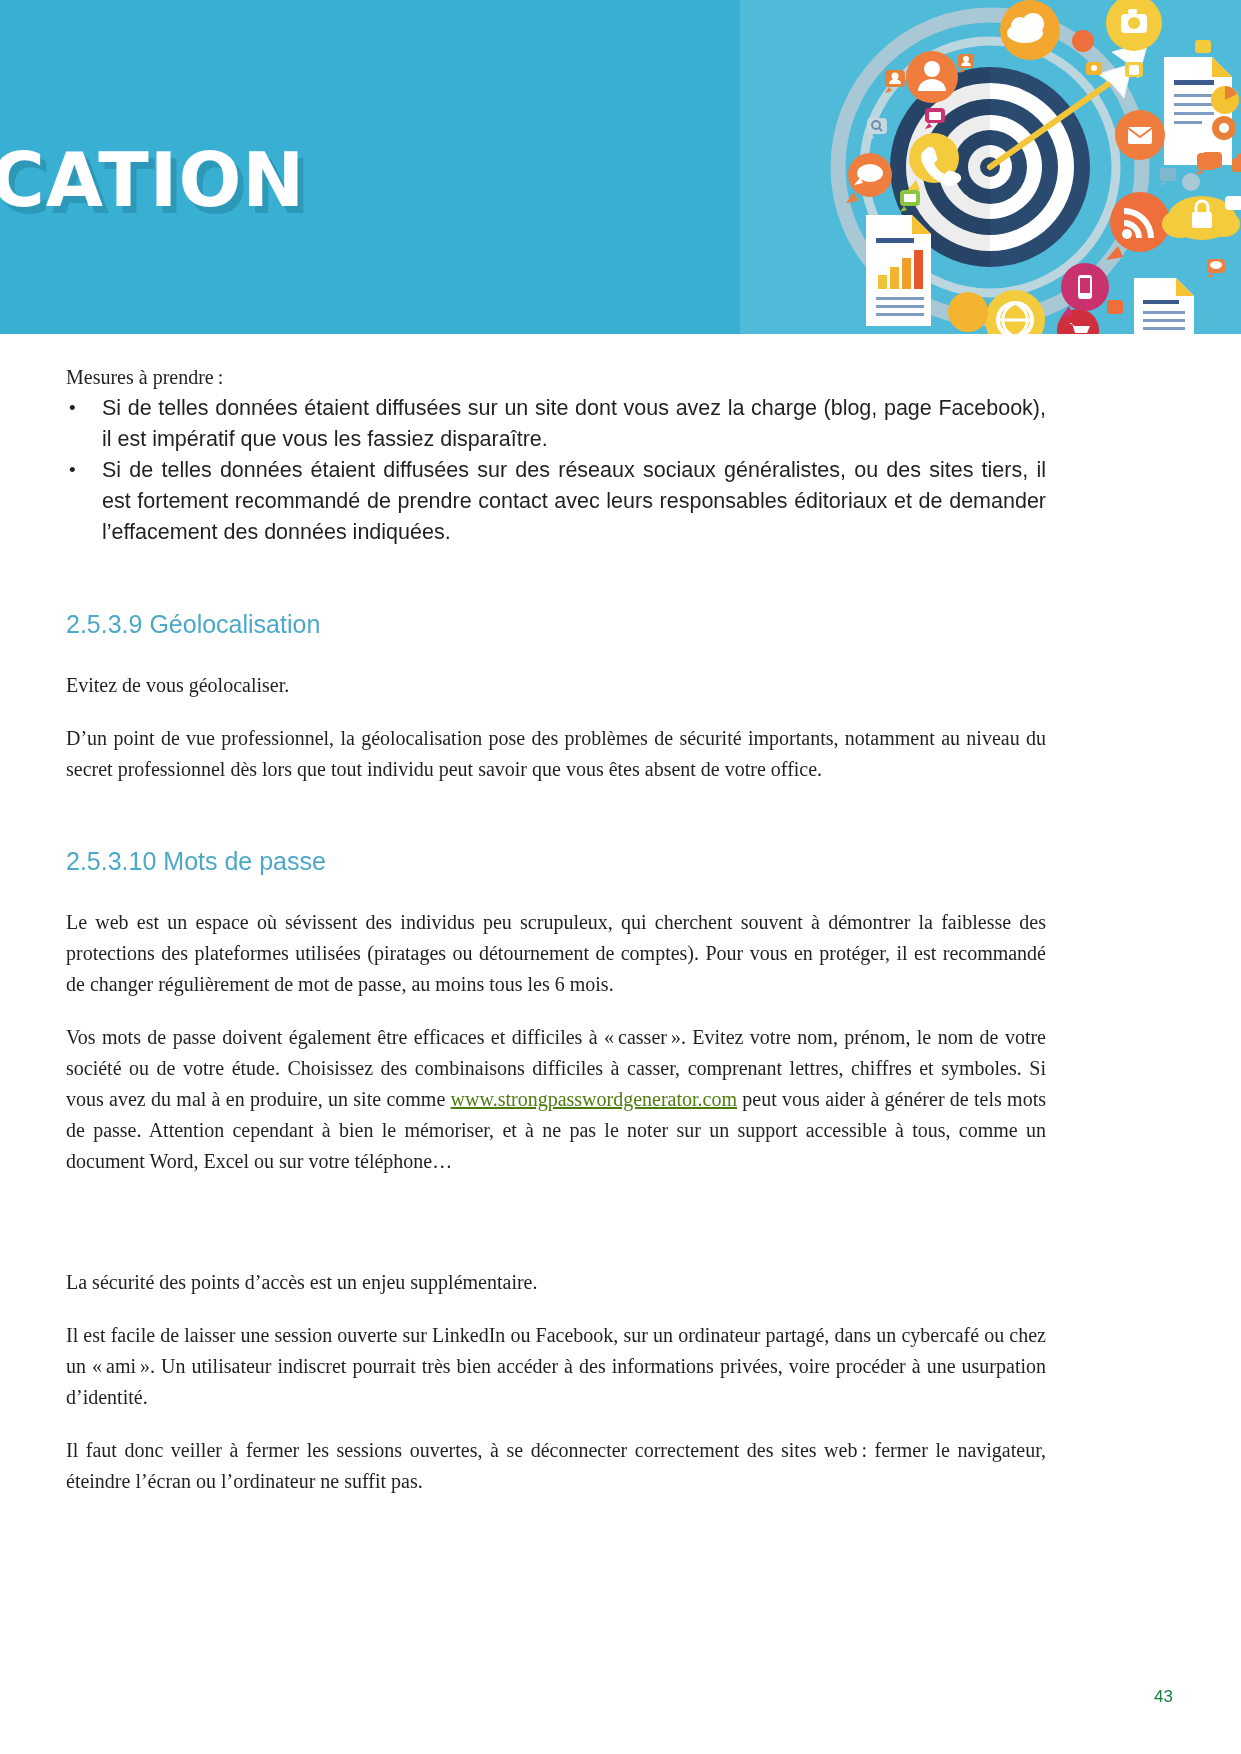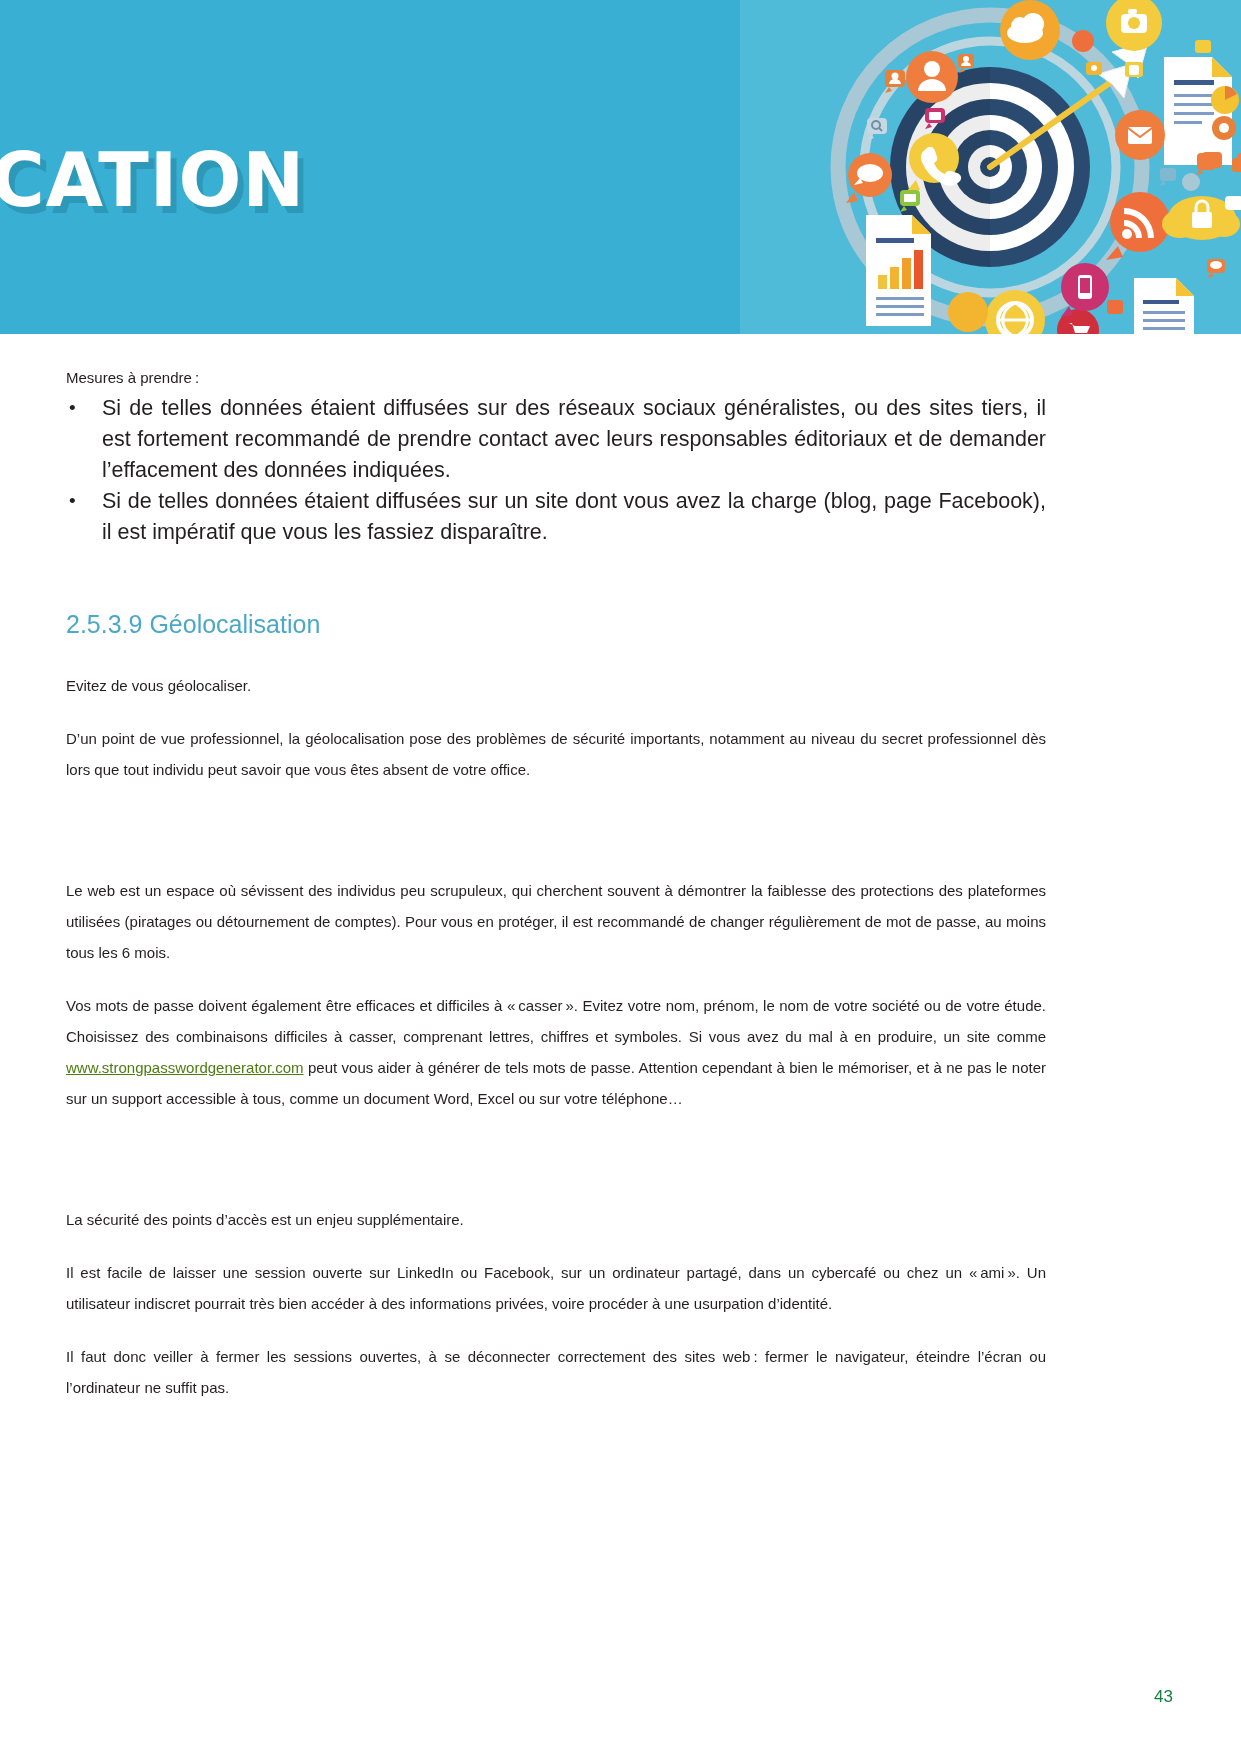--- a/index.html
+++ b/index.html
@@ -53,25 +53,25 @@
   
   .content {
     position: absolute;
     left: 66px;
     top: 334px;
     width: 980px;
   }
 
   p.body-text {
     margin: 0;
-    font-size: 15px;
+    font-size: 20px;
     line-height: 31px;
     color: #231f20;
     text-align: justify;
-    font-family: Liberation Sans, sans-serif;
+    font-family: Liberation Serif, serif;
   }
   p.no-justify { text-align: left; }
 
   ul.measures {
     list-style: none;
     margin: 0;
     padding: 0;
   }
   ul.measures li {
     position: relative;
@@ -378,34 +378,35 @@
   </div>
 </div>
 
 <div class="content">
 
   <div class="gap-md"></div>
 
   <p class="body-text no-justify">Mesures à prendre :</p>
 
   <ul class="measures">
+    <li>Si de telles données étaient diffusées sur un site dont vous avez la charge (blog, page Facebook), il est impératif que vous les fassiez disparaître.</li>
     <li>Si de telles données étaient diffusées sur des réseaux sociaux généralistes, ou des sites tiers, il est fortement recommandé de prendre contact avec leurs responsables éditoriaux et de demander l’effacement des données indiquées.</li>
-    <li>Si de telles données étaient diffusées sur un site dont vous avez la charge (blog, page Facebook), il est impératif que vous les fassiez disparaître.</li>
   </ul>
 
   <div class="gap-xl"></div>
 
   <h2 class="section-heading">2.5.3.9 Géolocalisation</h2>
   <div class="gap-head"></div>
   <p class="body-text no-justify">Evitez de vous géolocaliser.</p>
   <div class="gap-sm"></div>
   <p class="body-text">D’un point de vue professionnel, la géolocalisation pose des problèmes de sécurité importants, notamment au niveau du secret professionnel dès lors que tout individu peut savoir que vous êtes absent de votre office.</p>
 
   <div class="gap-xl"></div>
 
+  <h2 class="section-heading">2.5.3.10 Mots de passe</h2>
   <div class="gap-head"></div>
   <p class="body-text">Le web est un espace où sévissent des individus peu scrupuleux, qui cherchent souvent à démontrer la faiblesse des protections des plateformes utilisées (piratages ou détournement de comptes). Pour vous en protéger, il est recommandé de changer régulièrement de mot de passe, au moins tous les 6 mois.</p>
   <div class="gap-sm"></div>
   <p class="body-text"><span>Vos mots de passe doivent également être efficaces et difficiles à « casser ». Evitez votre nom, prénom, le nom de votre société ou de votre étude. Choisissez des combinaisons difficiles à casser, comprenant lettres, chiffres et symboles. Si vous avez du mal à en produire, un site comme </span><a class="inline-link" href="#">www.strongpasswordgenerator.com</a><span> peut vous aider à générer de tels mots de passe. Attention cependant à bien le mémoriser, et à ne pas le noter sur un support accessible à tous, comme un document Word, Excel ou sur votre téléphone…</span></p>
 
   <div class="gap-xl"></div>
 
   <div class="gap-head"></div>
   <p class="body-text no-justify">La sécurité des points d’accès est un enjeu supplémentaire.</p>
   <div class="gap-sm"></div>

